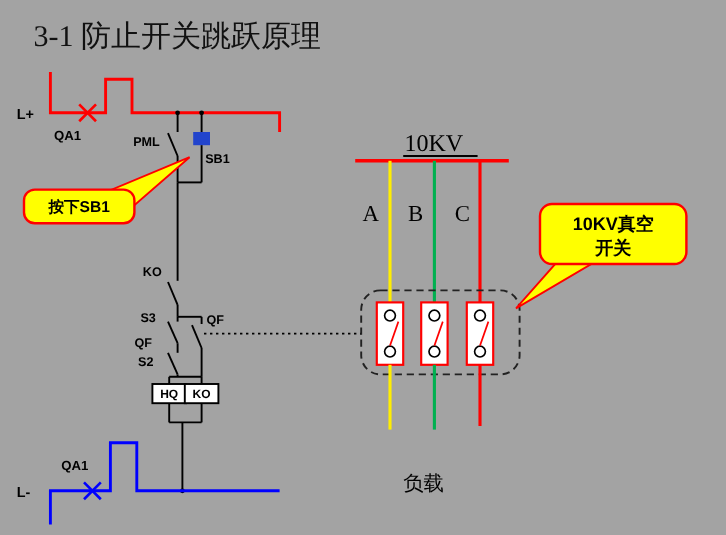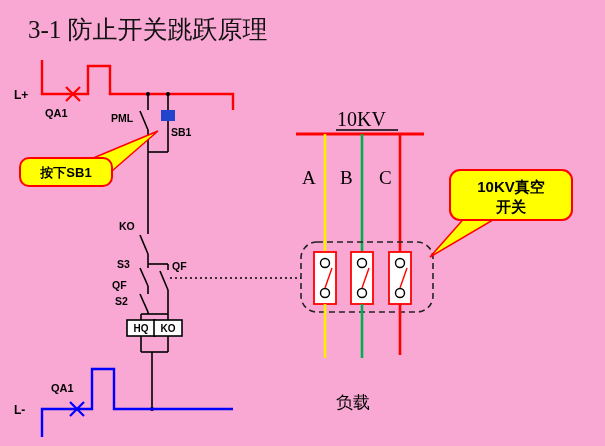--- a/index.html
+++ b/index.html
@@ -1,16 +1,16 @@
 <!DOCTYPE html>
 <html><head>
 <meta charset="utf-8">
 <style>
   html,body { margin:0; padding:0; background:#ffffff; }
-  .stage { position:relative; width:605px; height:446px; background:#f9a8d4; overflow:hidden; }
+  .stage { position:relative; width:605px; height:446px; background:#a3a3a3; overflow:hidden; }
   svg { display:block; }
   .title-text { font-family:"Liberation Serif", serif; fill:#111111; }
   .lbl { font-family:"Liberation Sans", sans-serif; font-weight:bold; fill:#000000; }
   .serif { font-family:"Liberation Serif", serif; fill:#000000; }
   .cjk { font-family:"Liberation Sans", sans-serif; fill:#000000; }
   .callout-text { font-family:"Liberation Sans", sans-serif; font-weight:bold; fill:#000000; }
   .wire { stroke:#000000; stroke-width:1.6; fill:none; }
   .coil-box { stroke:#000000; stroke-width:1.6; fill:#ffffff; }
   .contact-circle { stroke:#000000; stroke-width:1.4; fill:#ffffff; }
   .switch-box { stroke:#ff0000; stroke-width:1.8; fill:#ffffff; }

